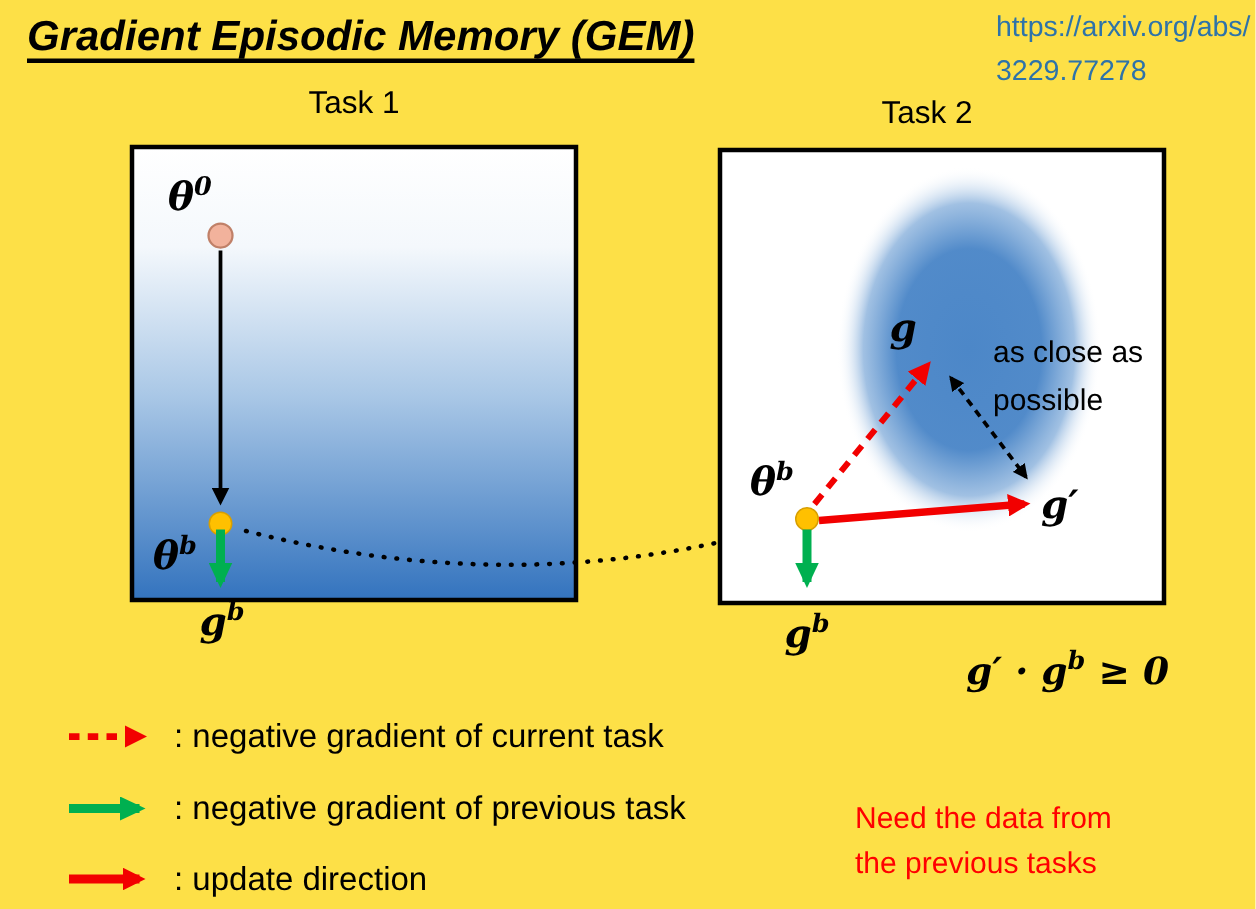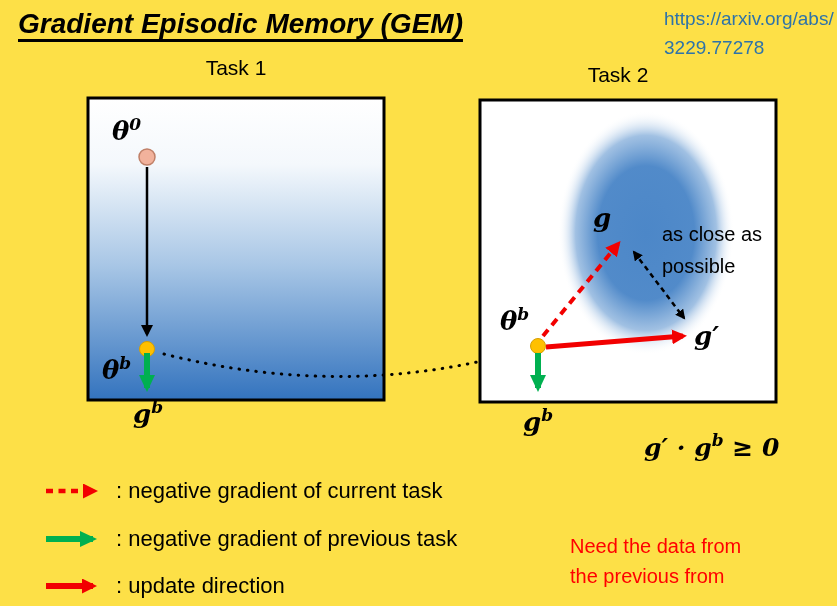--- a/index.html
+++ b/index.html
@@ -115,16 +115,16 @@
       <line x1="46" y1="539" x2="93" y2="539" stroke="#00b050" stroke-width="6" marker-end="url(#ah-green)"></line>
       <text class="legend-text" x="116" y="546">: negative gradient of previous task</text>
 
       <line x1="46" y1="586" x2="93" y2="586" stroke="#f20000" stroke-width="6" marker-end="url(#ah-red)"></line>
       <text class="legend-text" x="116" y="593">: update direction</text>
     </g>
   </svg>
 
   <div class="note">
     <div>Need the data from</div>
-    <div>the previous from</div>
+    <div>the previous tasks</div>
   </div>
 
 </div>
 
 </body></html>

